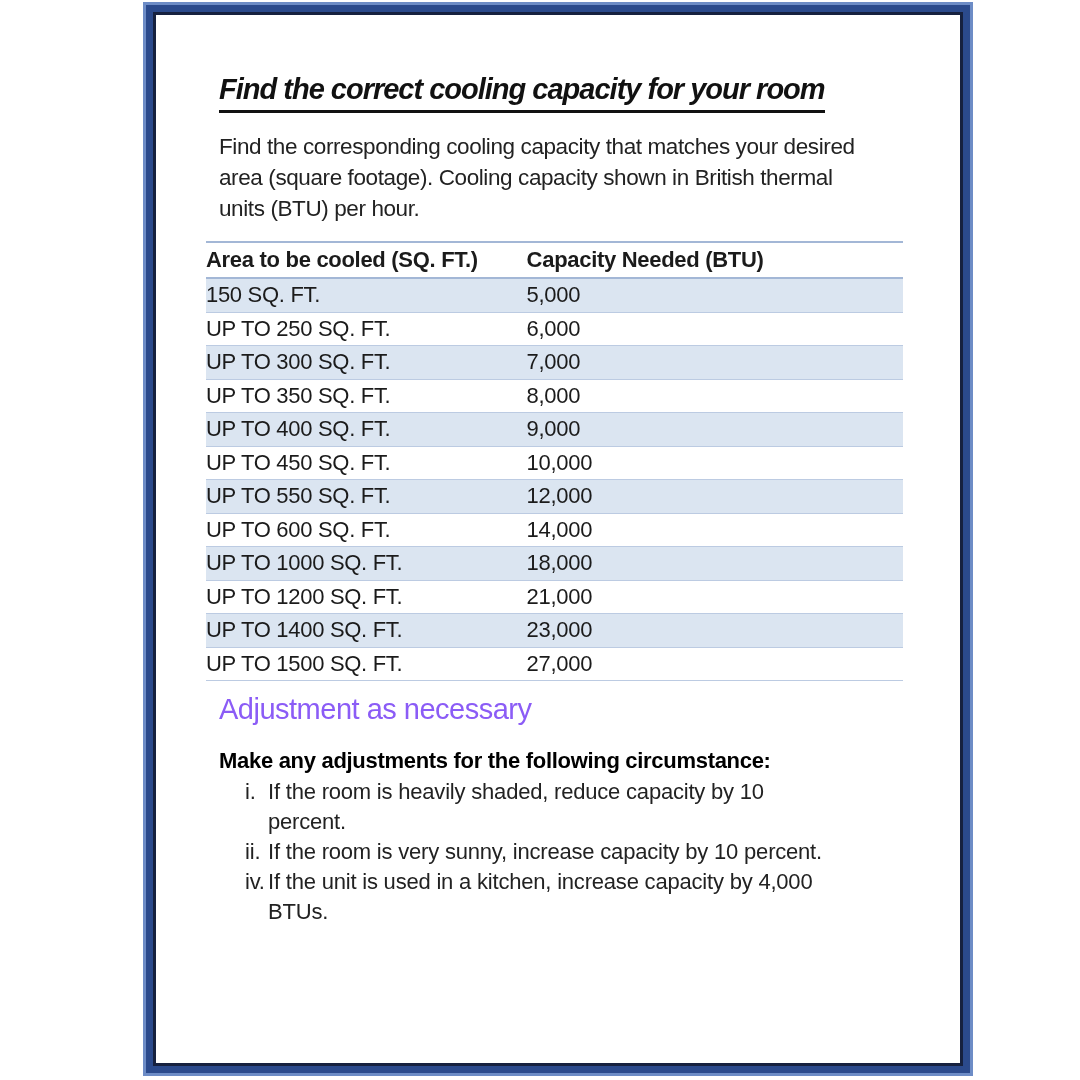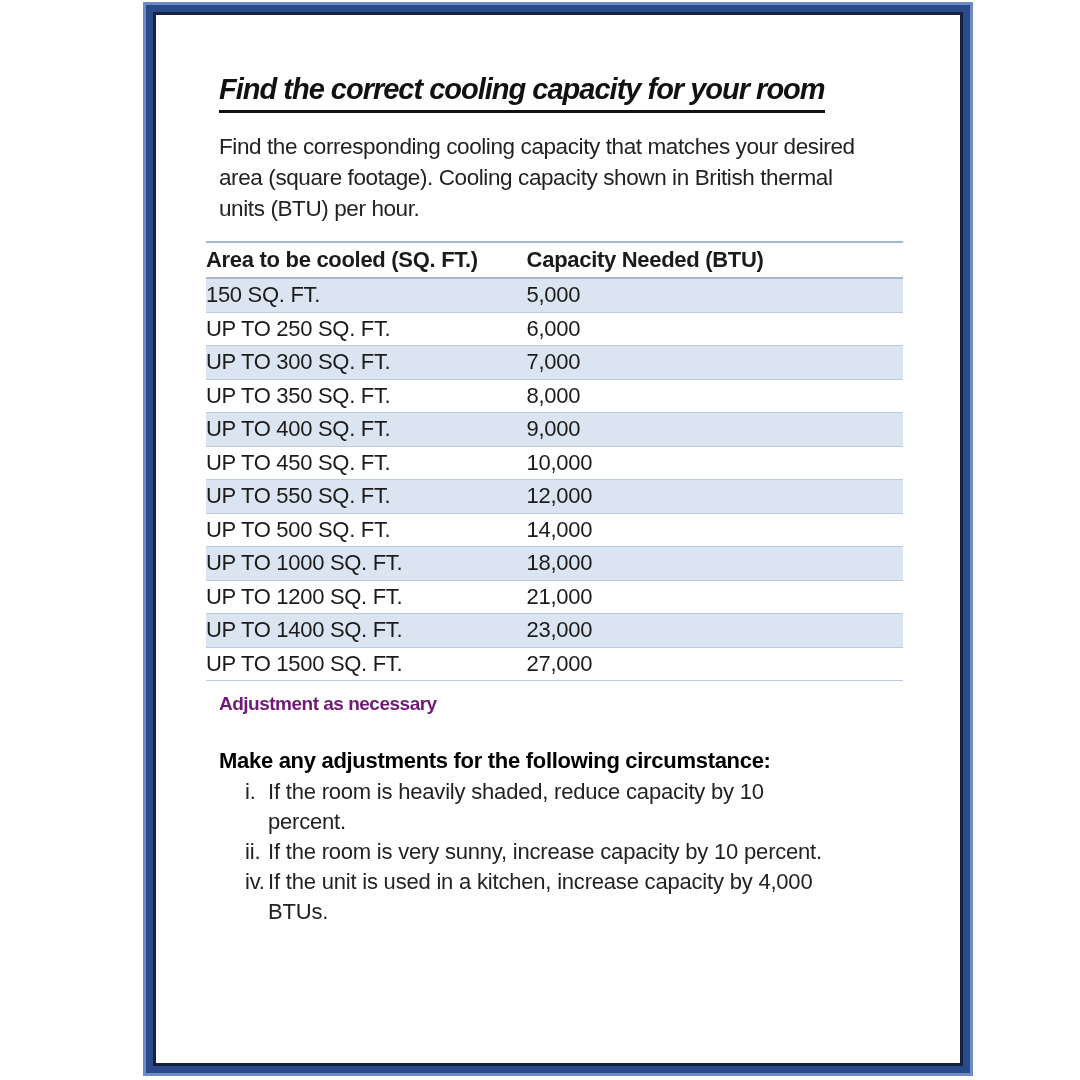--- a/index.html
+++ b/index.html
@@ -49,21 +49,21 @@
     border-top: 2px solid #a3b7d6; border-bottom: 2px solid #a3b7d6;
   }
   table.capacity tbody td {
     height: 32.5px; line-height: 32.5px;
     border-bottom: 1.5px solid #bccbe2;
   }
   table.capacity tbody tr:nth-child(odd) td { background: #dbe5f1; }
 
   .adj-heading {
     position: absolute; left: 63px; top: 678px;
-    font-size: 19px; font-weight: bold; letter-spacing: -0.5px; color: #701a75;
+    font-size: 29px; font-weight: normal; letter-spacing: -0.5px; color: #8b5cf6;
   }
   .adj-subheading {
     position: absolute; left: 63px; top: 733px;
     font-size: 22px; font-weight: bold; letter-spacing: -0.3px; color: #000000;
   }
   .adj-list { position: absolute; left: 63px; top: 762px; width: 660px; }
   .list-item { display: flex; font-size: 22px; line-height: 30px; letter-spacing: -0.2px; color: #222; }
   .list-item .numeral { width: 49px; padding-left: 26px; flex-shrink: 0; }
   .list-item .item-text { flex: 1; white-space: pre-line; }
 </style>
@@ -123,21 +123,21 @@
     <td>UP TO 450 SQ. FT.</td>
     <td>10,000</td>
   </tr>
 
   <tr>
     <td>UP TO 550 SQ. FT.</td>
     <td>12,000</td>
   </tr>
 
   <tr>
-    <td>UP TO 500 SQ. FT.</td>
+    <td>UP TO 600 SQ. FT.</td>
     <td>14,000</td>
   </tr>
 
   <tr>
     <td>UP TO 1000 SQ. FT.</td>
     <td>18,000</td>
   </tr>
 
   <tr>
     <td>UP TO 1200 SQ. FT.</td>

